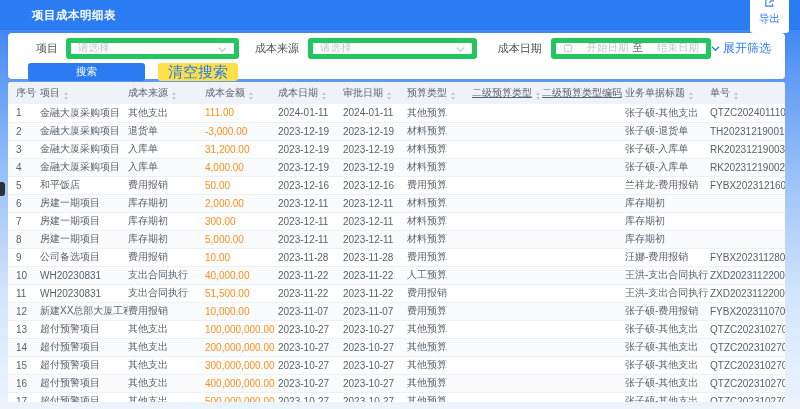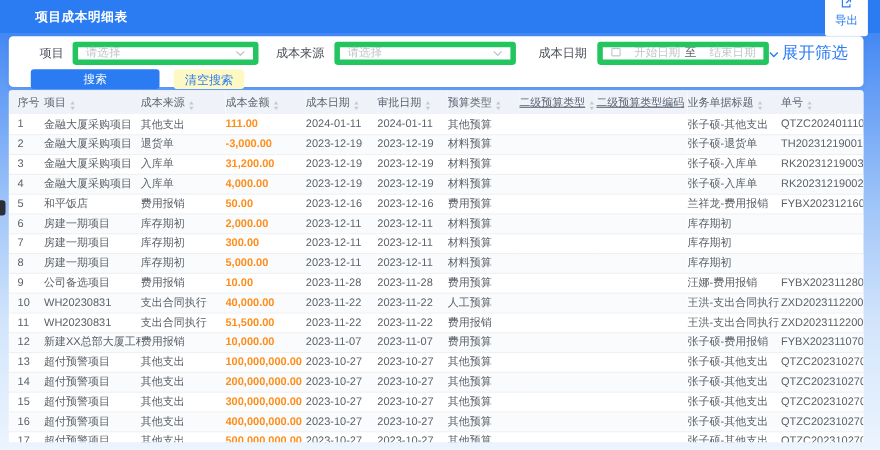--- a/index.html
+++ b/index.html
@@ -40,30 +40,30 @@
   .sel-project { width: 200px; margin-left: 8px; }
   .sel-source  { width: 195px; margin-left: 9px; }
   .lbl-source { margin-left: 16px; }
   .lbl-date { margin-left: 21px; }
   .date-range { width: 185px; margin-left: 9px; gap: 4px; }
   .placeholder { font-size: 10.5px; color: #c0c4cc; white-space: nowrap; }
   .date-range .placeholder { flex: 1; text-align: right; }
   .date-sep { font-size: 10.5px; color: #606266; }
   .expand-link {
     margin-left: auto; margin-right: 6px; display: flex; align-items: center; gap: 3px;
-    color: #2b7cf2; font-size: 15px; font-weight: 500; cursor: pointer; white-space: nowrap;
+    color: #2b7cf2; font-size: 12px; font-weight: 500; cursor: pointer; white-space: nowrap;
   }
   .btn-row { display: flex; align-items: flex-start; margin-top: 4px; }
   .search-btn {
     width: 117px; height: 18px; margin-left: 12px; background: #2b7cf2; color: #fff;
     border: none; border-radius: 3px; font-size: 10.5px; cursor: pointer; font-family: inherit;
   }
   .clear-btn {
-    height: 18px; margin-left: 13px; padding: 0 10px; background: #fef9c3; color: #2b7cf2;
-    border: none; border-radius: 3px; font-size: 11px; cursor: pointer; font-family: Liberation Serif, serif;
+    height: 18px; margin-left: 13px; padding: 0 10px; background: #fde047; color: #2b7cf2;
+    border: none; border-radius: 3px; font-size: 15px; cursor: pointer; font-family: Liberation Serif, serif;
   }
   
   .table-card {
     position: absolute; top: 82px; left: 8px; width: 777px; height: 320px;
     background: #ffffff; border-radius: 3px 3px 0 0; overflow: hidden;
   }
   table { width: 100%; border-collapse: collapse; table-layout: fixed; }
   th, td { text-align: left; white-space: nowrap; overflow: hidden; padding: 0 4px 0 0; }
   th {
     height: 22px; background: #eff3f9; color: #5a6270; font-weight: 400; font-size: 10px;
@@ -73,21 +73,21 @@
   th:nth-child(1), td:nth-child(1) { width: 32px; padding-left: 8px; }
   th:nth-child(2), td:nth-child(2) { width: 88px; }
   th:nth-child(3), td:nth-child(3) { width: 77px; }
   th:nth-child(4), td:nth-child(4) { width: 73px; }
   th:nth-child(5), td:nth-child(5) { width: 65px; }
   th:nth-child(6), td:nth-child(6) { width: 64px; }
   th:nth-child(7), td:nth-child(7) { width: 65px; }
   th:nth-child(8), td:nth-child(8) { width: 70px; }
   th:nth-child(9), td:nth-child(9) { width: 83px; text-align: right; }
   th:nth-child(10), td:nth-child(10){ width: 85px; }
-  td.amount { color: #ff8d1a; font-weight: bold; margin-top: 40px; }
+  td.amount { color: #ff8d1a; font-weight: normal; margin-top: 40px; }
   .th-label.u { text-decoration: underline; }
   .sort-icon { display: inline-flex; flex-direction: column; margin-left: 4px; vertical-align: 1px; cursor: pointer; }
   .sort-icon i { display: block; width: 0; height: 0; border-left: 2.5px solid transparent; border-right: 2.5px solid transparent; }
   .sort-icon .cu { border-bottom: 3px solid #c3c8d2; margin-bottom: 2px; }
   .sort-icon .cd { border-top: 3px solid #c3c8d2; }
   
   .edge-tab { position: absolute; left: 0; top: 182px; width: 5px; height: 14px; background: #2c2f36; border-radius: 0 3px 3px 0; }
 </style>
 </head>
 <body>

